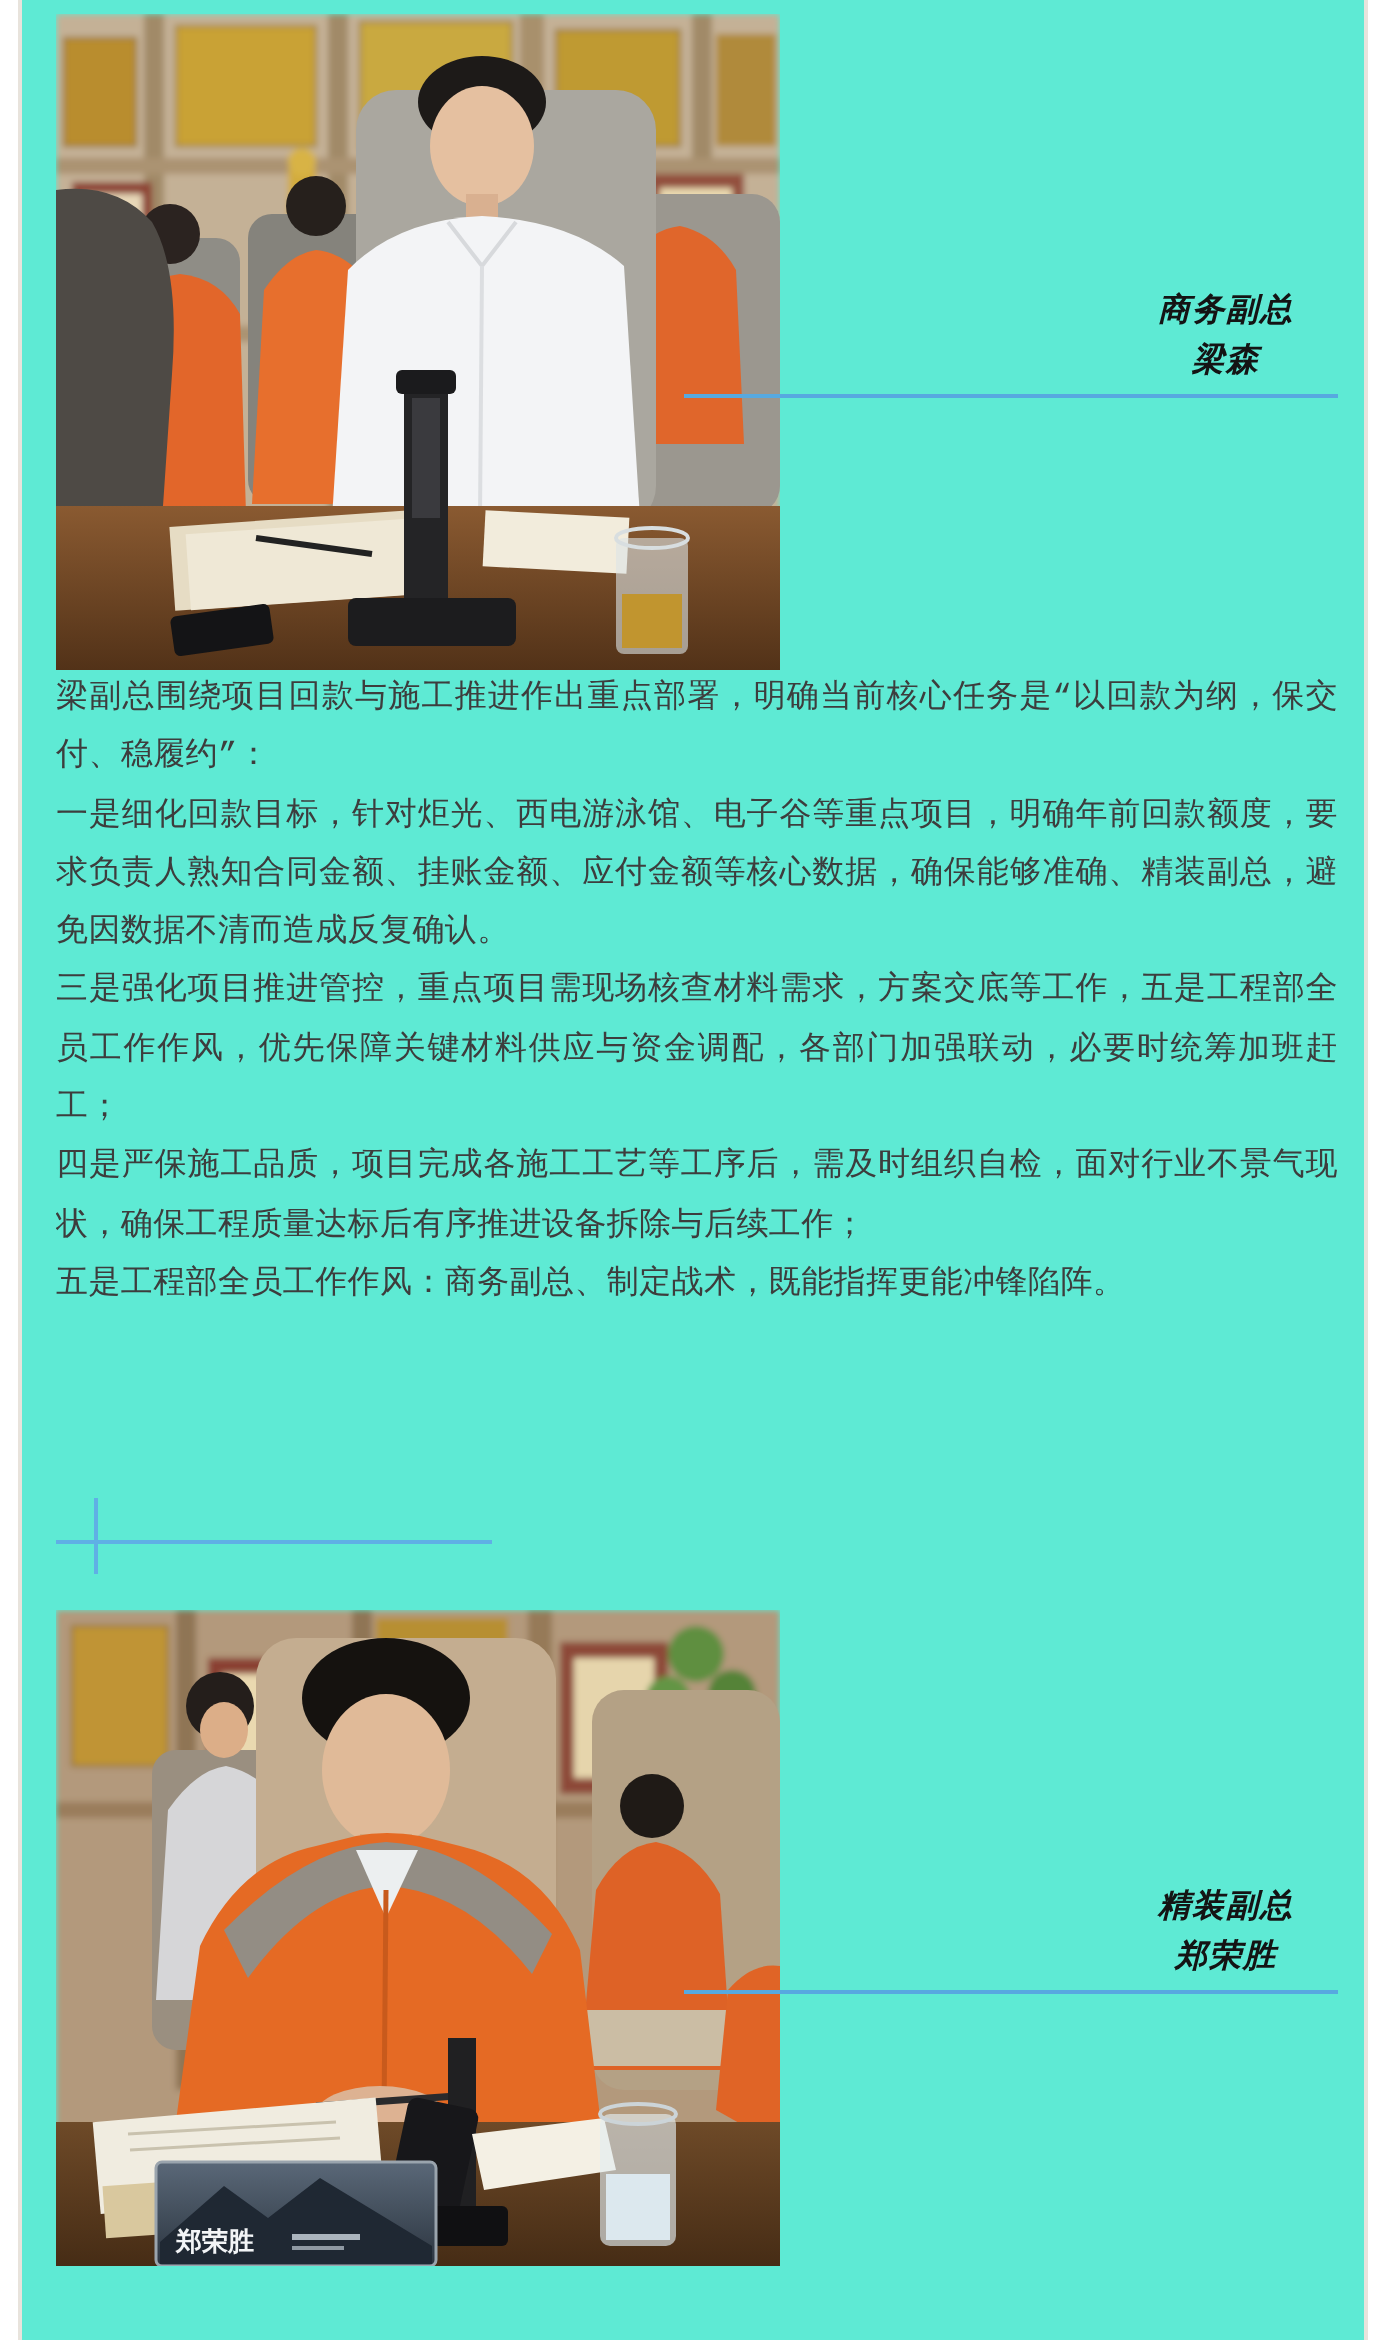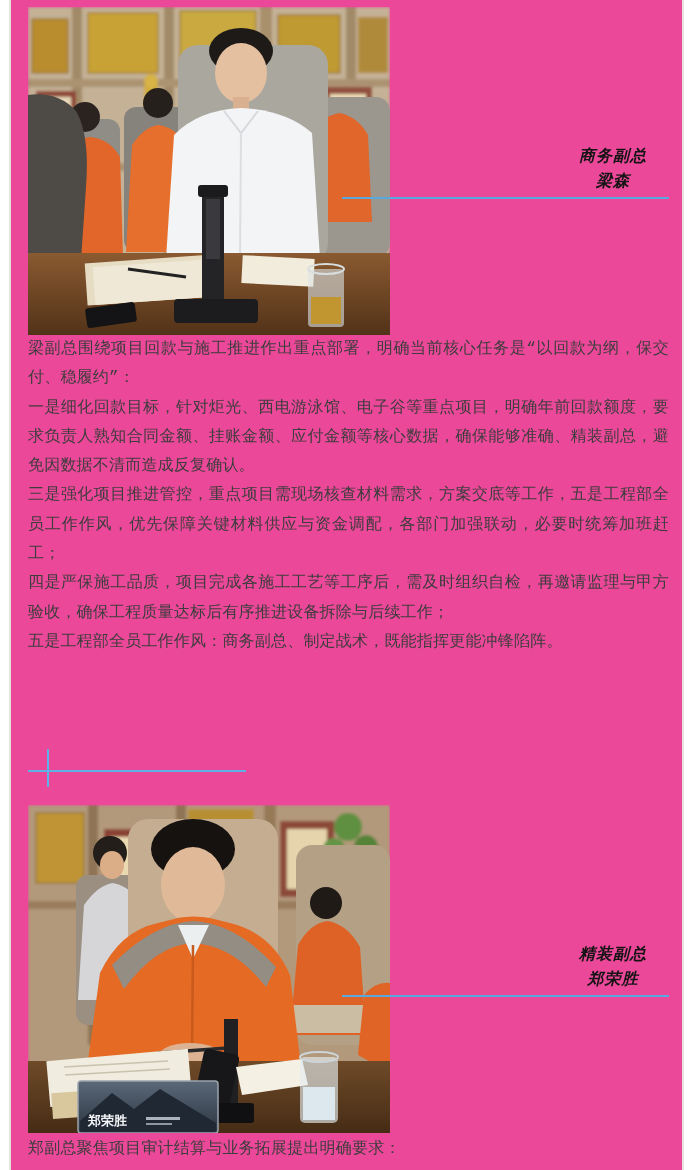--- a/index.html
+++ b/index.html
@@ -3,21 +3,21 @@
 <meta charset="utf-8">
 <style>
   html,body{margin:0;padding:0;}
   body{
     width:691px;height:1170px;overflow:hidden;background:#ffffff;
     font-family:"Liberation Sans",sans-serif;position:relative;
   }
   .card{
     position:absolute;left:9px;top:0;width:675px;height:1170px;
     box-sizing:border-box;border-left:2px solid #e8e3dc;border-right:2px solid #e8e3dc;
-    padding:0 15px 0 17px;background:#ec4899;
+    padding:0 15px 0 17px;background:#5eead4;
   }
   .media-row{position:relative;width:641px;height:328px;}
   .media-row.first{margin-top:7px;}
   .photo{position:absolute;left:0;top:0;width:362px;height:328px;display:block;}
   .speaker-label{
     position:absolute;right:0;top:136px;width:112px;text-align:center;
     font-size:16px;font-weight:bold;font-style:italic;color:#141414;
     line-height:25px;letter-spacing:1px;
   }
   .speaker-line{position:absolute;left:314px;top:190px;width:327px;height:2px;background:#57a9e0;}
@@ -119,21 +119,21 @@
       <div>商务副总</div>
       <div>梁森</div>
     </div>
     <div class="speaker-line"></div>
   </div>
 
   <div class="body-text">
     <p>梁副总围绕项目回款与施工推进作出重点部署，明确当前核心任务是“以回款为纲，保交付、稳履约”：</p>
     <p>一是细化回款目标，针对炬光、西电游泳馆、电子谷等重点项目，明确年前回款额度，要求负责人熟知合同金额、挂账金额、应付金额等核心数据，确保能够准确、精装副总，避免因数据不清而造成反复确认。</p>
     <p>三是强化项目推进管控，重点项目需现场核查材料需求，方案交底等工作，五是工程部全员工作作风，优先保障关键材料供应与资金调配，各部门加强联动，必要时统筹加班赶工；</p>
-    <p>四是严保施工品质，项目完成各施工工艺等工序后，需及时组织自检，再邀请监理与甲方验收，确保工程质量达标后有序推进设备拆除与后续工作；</p>
+    <p>四是严保施工品质，项目完成各施工工艺等工序后，需及时组织自检，面对行业不景气现状，确保工程质量达标后有序推进设备拆除与后续工作；</p>
     <p>五是工程部全员工作作风：商务副总、制定战术，既能指挥更能冲锋陷阵。</p>
   </div>
 
   <div class="divider">
     <div class="v"></div>
     <div class="h"></div>
   </div>
 
   <div class="media-row">
 
@@ -220,15 +220,14 @@
       </g>
     </svg>
 
     <div class="speaker-label">
       <div>精装副总</div>
       <div>郑荣胜</div>
     </div>
     <div class="speaker-line"></div>
   </div>
 
-  <p class="caption">郑副总聚焦项目审计结算与业务拓展提出明确要求：</p>
 
 </div>
 
 </body></html>

